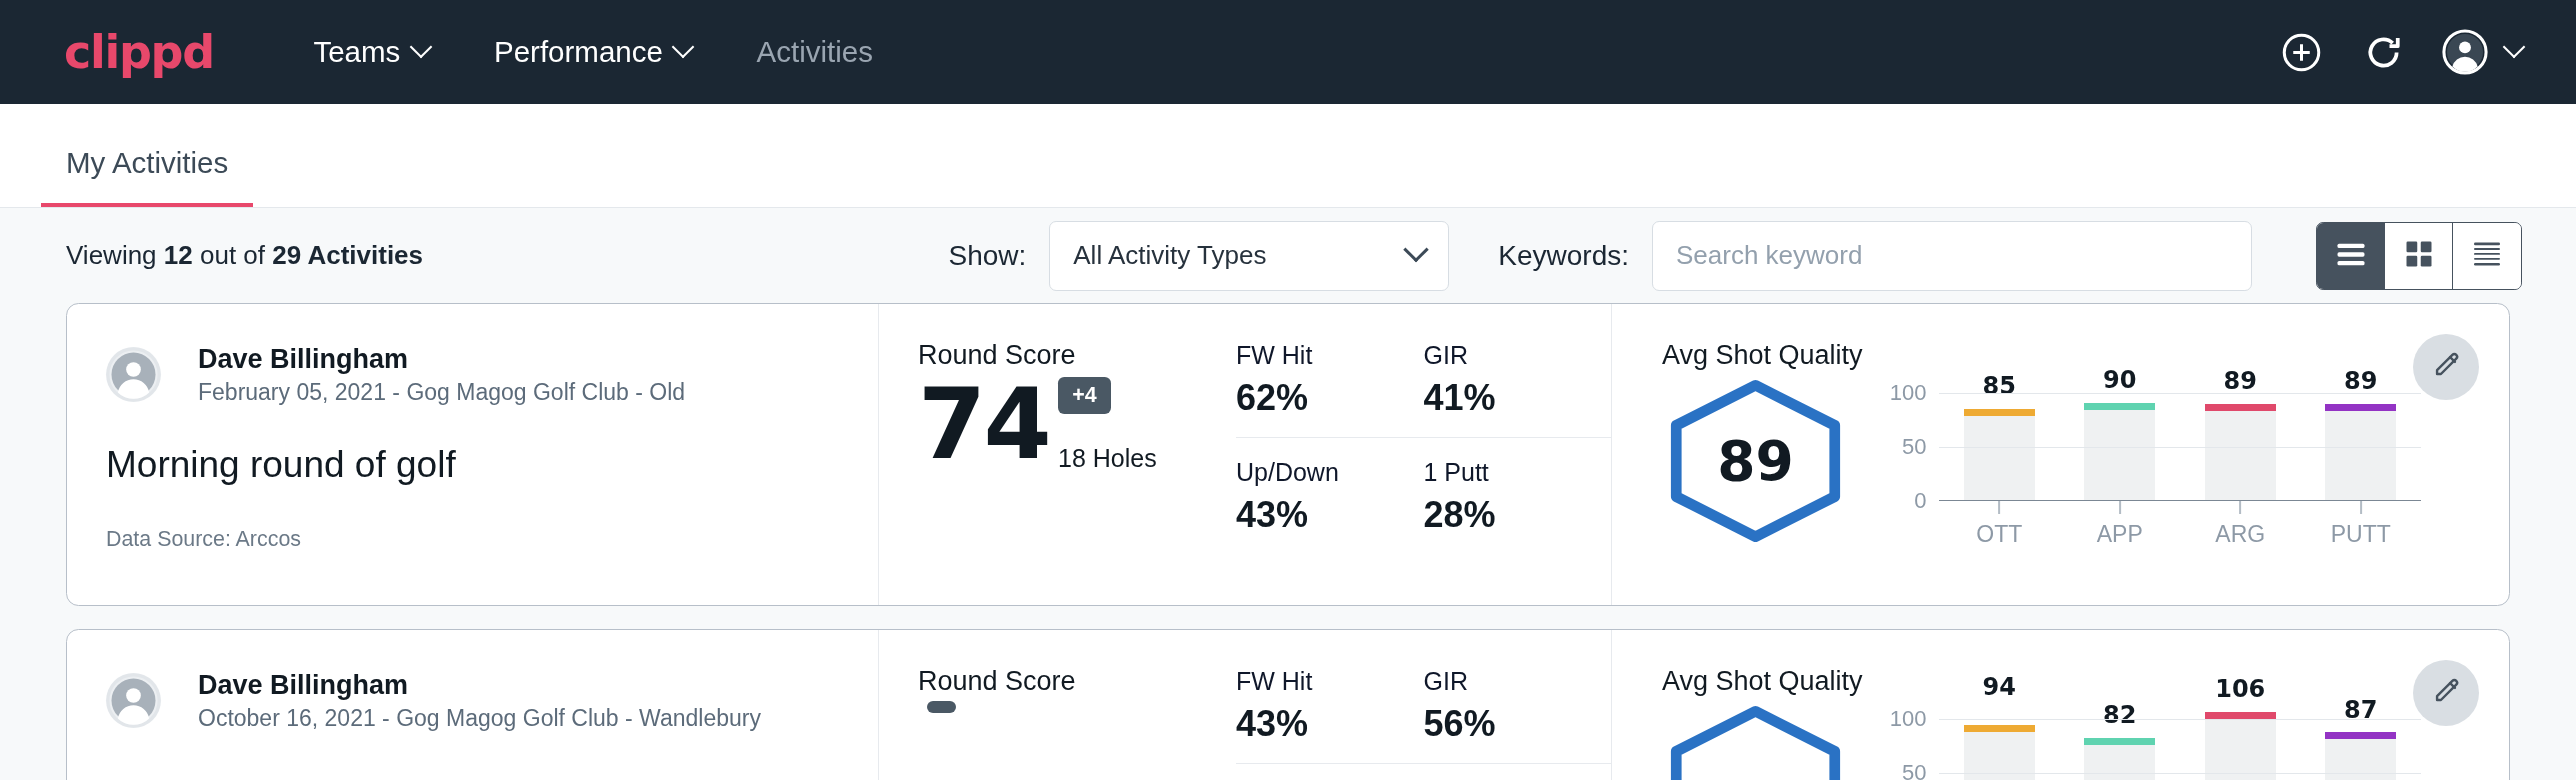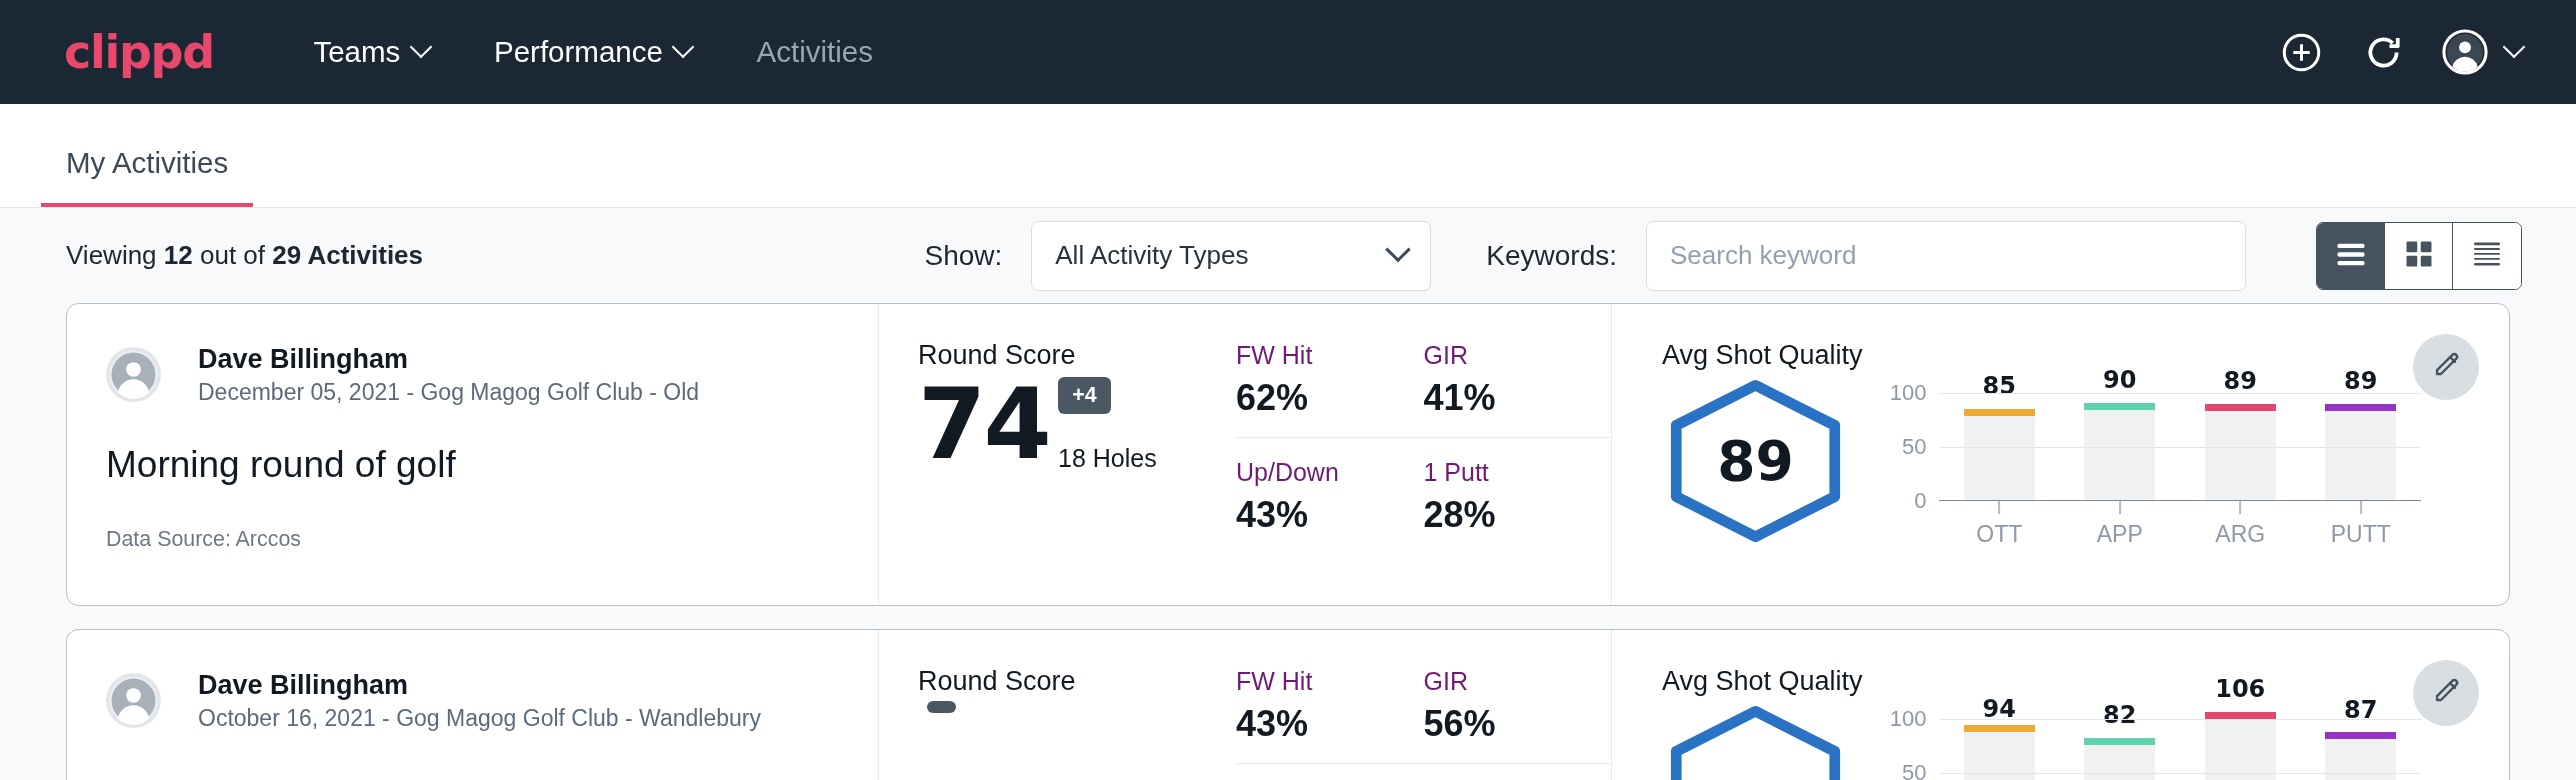--- a/index.html
+++ b/index.html
@@ -86,21 +86,21 @@
     align-items: center;
     padding: 0 54px 0 66px;
     background: #f7f9fa;
   }
   .viewing { font-size: 26px; color: #1b2733; }
   .viewing b { font-weight: 700; }
   .filter-mid {
     margin-left: auto;
     display: flex;
     align-items: center;
-    gap: 29px;
+    gap: 23px;
   }
   .flabel { font-size: 28px; color: #1b2733; }
   .select {
     width: 400px; height: 70px;
     background: #fff;
     border: 0.9px solid #d7dde3;
     border-radius: 7.1px;
     display: flex; align-items: center;
     padding: 0 23px;
     font-size: 26px; color: #27323d;
@@ -197,21 +197,21 @@
     width: 375px;
     padding: 37px 0 0 0;
     display: grid;
     grid-template-columns: 1fr 1fr;
     grid-auto-rows: min-content;
     column-gap: 0;
     flex-shrink: 0;
   }
   .stat { padding-right: 41px; }
   .stat.brd { border-bottom: 0.9px solid #e7eaee; padding-bottom: 18px; margin-bottom: 19.6px; }
-  .stat-k { font-size: 25px; color: #701a75; }
+  .stat-k { font-size: 25px; color: #0f172a; }
   .stat-v { font-size: 36px; font-weight: 700; color: #111a22; margin-top: 7.1px; }
 
   .card-sq {
     flex: 1;
     border-left: 0.9px solid #e7eaee;
     padding: 36px 0 0 50px;
     display: flex;
     flex-direction: column;
   }
   .sq-body { display: flex; align-items: flex-start; margin-top: 5.4px; }
@@ -416,21 +416,21 @@
         <div class="avatar-sm">
           <svg width="55" height="55" viewBox="0 0 24 24">
             <circle cx="12" cy="12" r="11.2" fill="none" stroke="#e2e6ea" stroke-width="1.4"></circle>
             <circle cx="12" cy="12" r="9.6" fill="#a8b1ba"></circle>
             <circle cx="12" cy="9.8" r="3.2" fill="#ffffff"></circle>
             <path d="M5.2 19.8a6.9 6.9 0 0 1 13.6 0 9.6 9.6 0 0 1-13.6 0z" fill="#ffffff"></path>
           </svg>
         </div>
         <div>
           <div class="who-name">Dave Billingham</div>
-          <div class="who-sub">December 05, 2021 - Gog Magog Golf Club - Old</div>
+          <div class="who-sub">February 05, 2021 - Gog Magog Golf Club - Old</div>
         </div>
       </div>
       <div class="card-title">Morning round of golf</div>
       <div class="card-src">Data Source: Arccos</div>
     </div>
 
     <div class="card-score">
       <div class="sect-label">Round Score</div>
       <div class="score-row">
         <div class="score-big">74</div>
@@ -586,21 +586,21 @@
           <div class="y-axis">
               <div class="y-tick" style="top: 71px;">50</div>
               <div class="y-tick" style="top: 16.3px;">100</div>
             </div>
           <div class="plot">
             <div class="bars">
                 <div class="barcol">
                   <div class="bar" style="height: 102px;">
                     <div class="bar-cap" style="background: rgb(238, 170, 51);"></div>
                   </div>
-                  <div class="bar-val" style="bottom: 104px;">94</div>
+                  <div class="bar-val" style="bottom: 126px;">94</div>
                 </div>
                 <div class="barcol">
                   <div class="bar" style="height: 89px;">
                     <div class="bar-cap" style="background: rgb(95, 211, 176);"></div>
                   </div>
                   <div class="bar-val" style="bottom: 98px;">82</div>
                 </div>
                 <div class="barcol">
                   <div class="bar" style="height: 115px;">
                     <div class="bar-cap" style="background: rgb(224, 73, 107);"></div>

